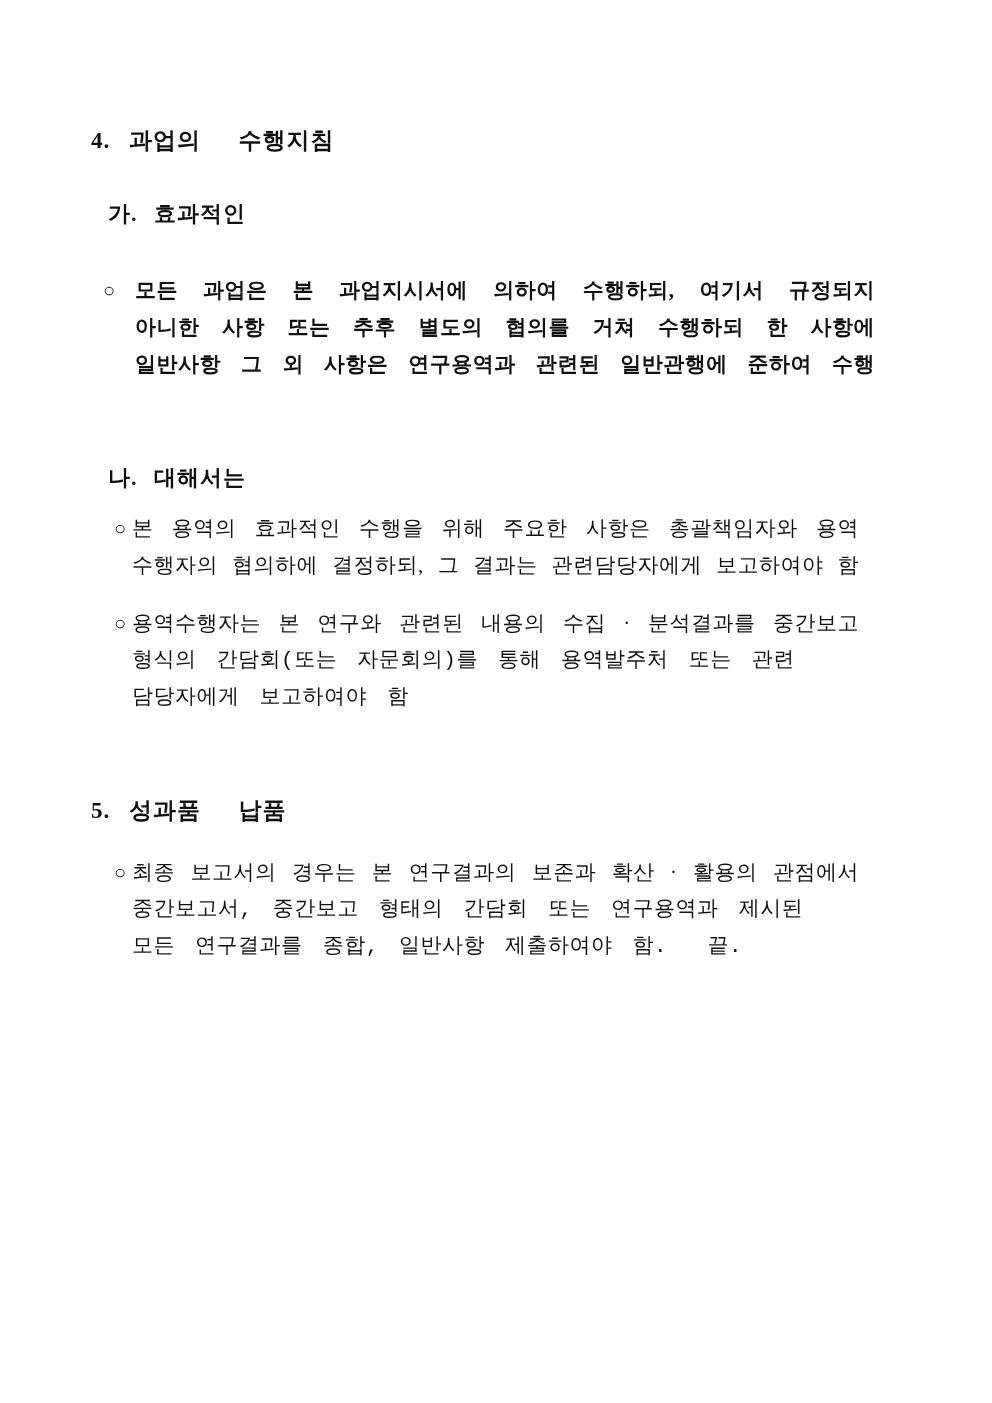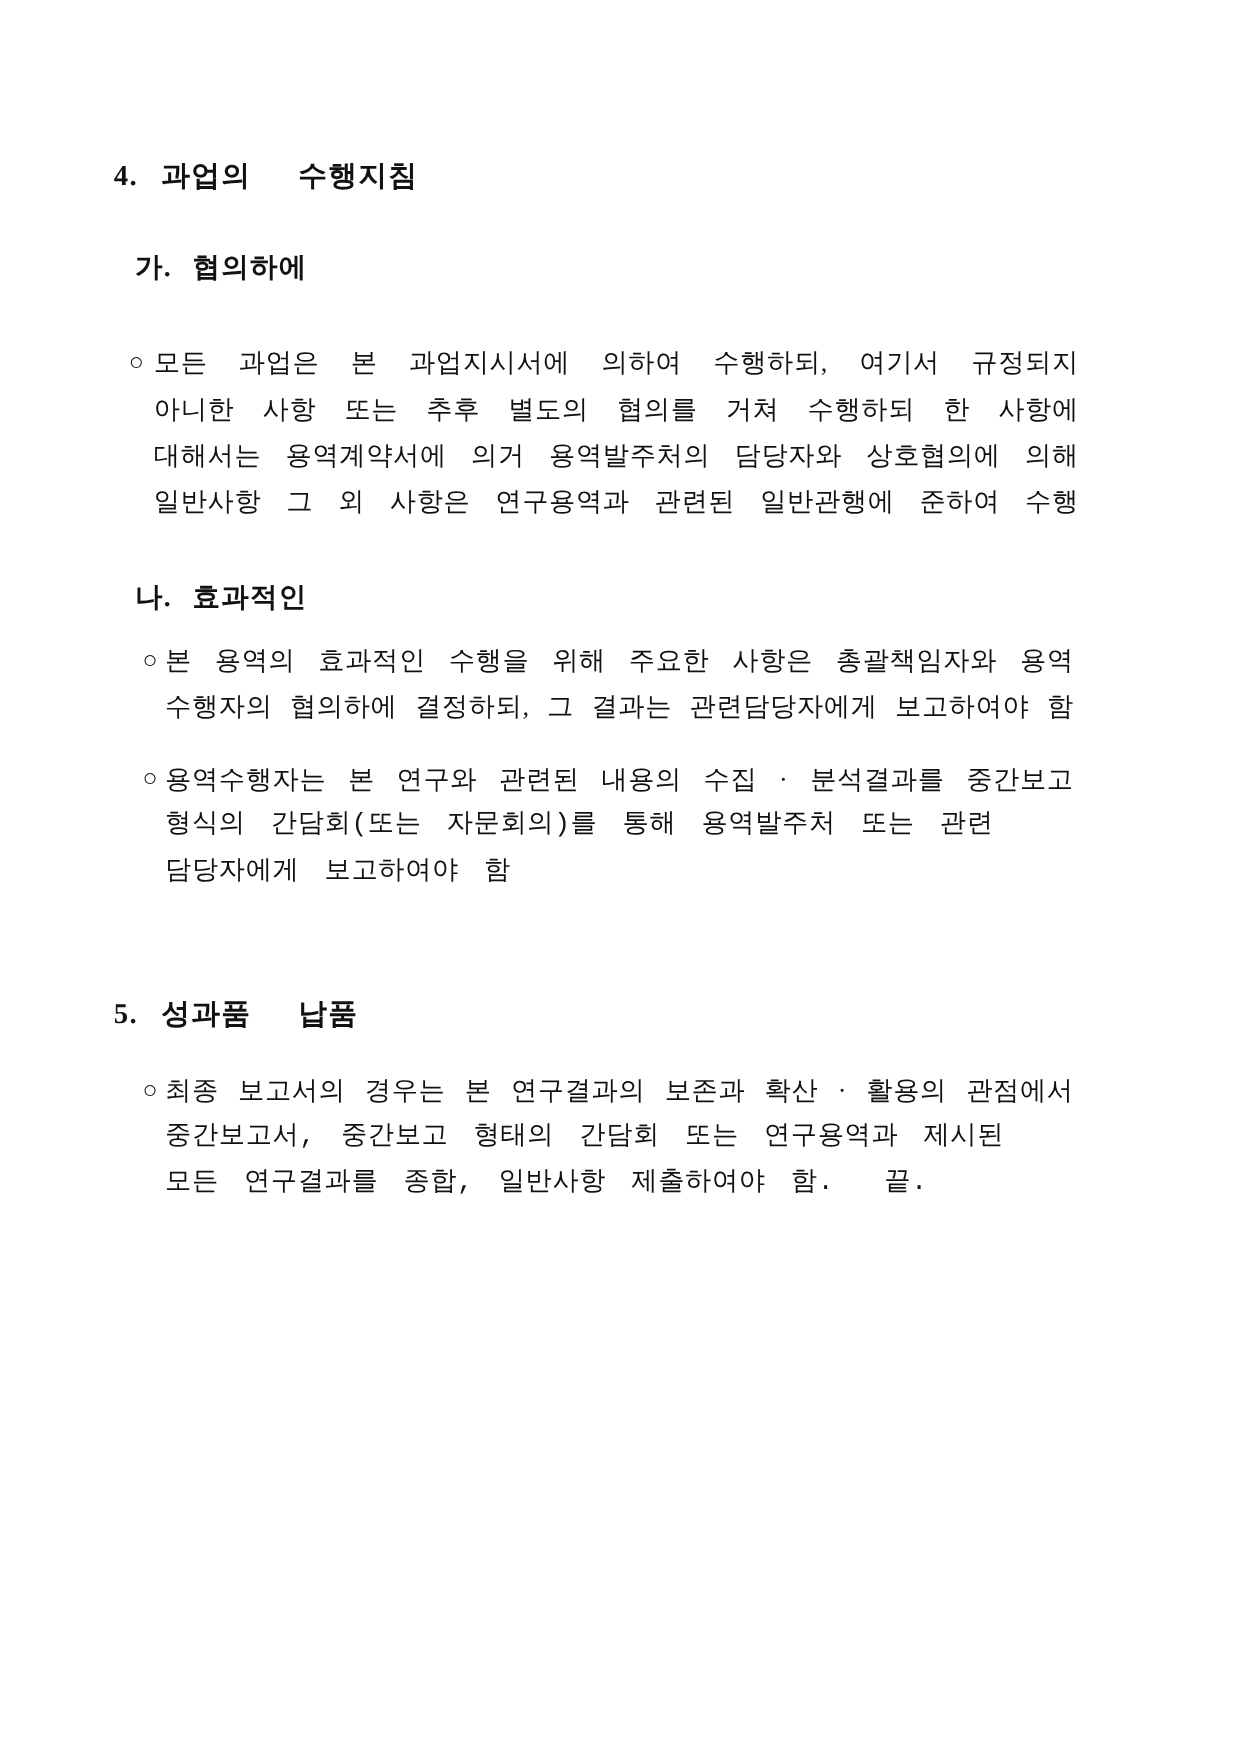--- a/index.html
+++ b/index.html
@@ -63,21 +63,21 @@
     text-align: justify;
     text-align-last: justify;
   }
   .bl.s {
     word-spacing: 7px;
     font-family: Liberation Mono, monospace;
   }
 
   
   #bullet-a { left: 103px; top: 272px; width: 772px; }
-  #bullet-a .lines { margin-left: 20px; width: 740px; }
+  #bullet-a .lines { margin-left: 32px; width: 740px; font-weight: bold; }
 
   
   #bullet-b1 { left: 114px; top: 510px; width: 761px; }
   #bullet-b2 { left: 114px; top: 605px; width: 761px; }
   #bullet-c  { left: 114px; top: 854px; width: 761px; }
   #bullet-b1 .lines, #bullet-b2 .lines, #bullet-c .lines { margin-left: 18px; width: 727px; }
 
   .page-number {
     position: absolute;
     left: 0;
@@ -89,33 +89,32 @@
     color: #222222;
   }
 </style>
 </head>
 <body>
 
 <div class="page">
 
   <div id="heading-4" class="h-main">4. 과업의  수행지침</div>
 
-  <div id="heading-ga" class="h-sub">가. 협의하에</div>
+  <div id="heading-ga" class="h-sub">가. 효과적인</div>
 
   <div id="bullet-a" class="bullet">
     <span class="marker">○</span>
     <div class="lines">
       <div class="bl j">모든 과업은 본 과업지시서에 의하여 수행하되, 여기서 규정되지</div>
       <div class="bl j">아니한 사항 또는 추후 별도의 협의를 거쳐 수행하되 한 사항에</div>
-      <div class="bl j">대해서는 용역계약서에 의거 용역발주처의 담당자와 상호협의에 의해</div>
       <div class="bl j">일반사항 그 외 사항은 연구용역과 관련된 일반관행에 준하여 수행</div>
     </div>
   </div>
 
-  <div id="heading-na" class="h-sub">나. 효과적인</div>
+  <div id="heading-na" class="h-sub">나. 대해서는</div>
 
   <div id="bullet-b1" class="bullet">
     <span class="marker">○</span>
     <div class="lines">
       <div class="bl j">본 용역의 효과적인 수행을 위해 주요한 사항은 총괄책임자와 용역</div>
       <div class="bl j">수행자의 협의하에 결정하되, 그 결과는 관련담당자에게 보고하여야 함</div>
     </div>
   </div>
 
   <div id="bullet-b2" class="bullet">

